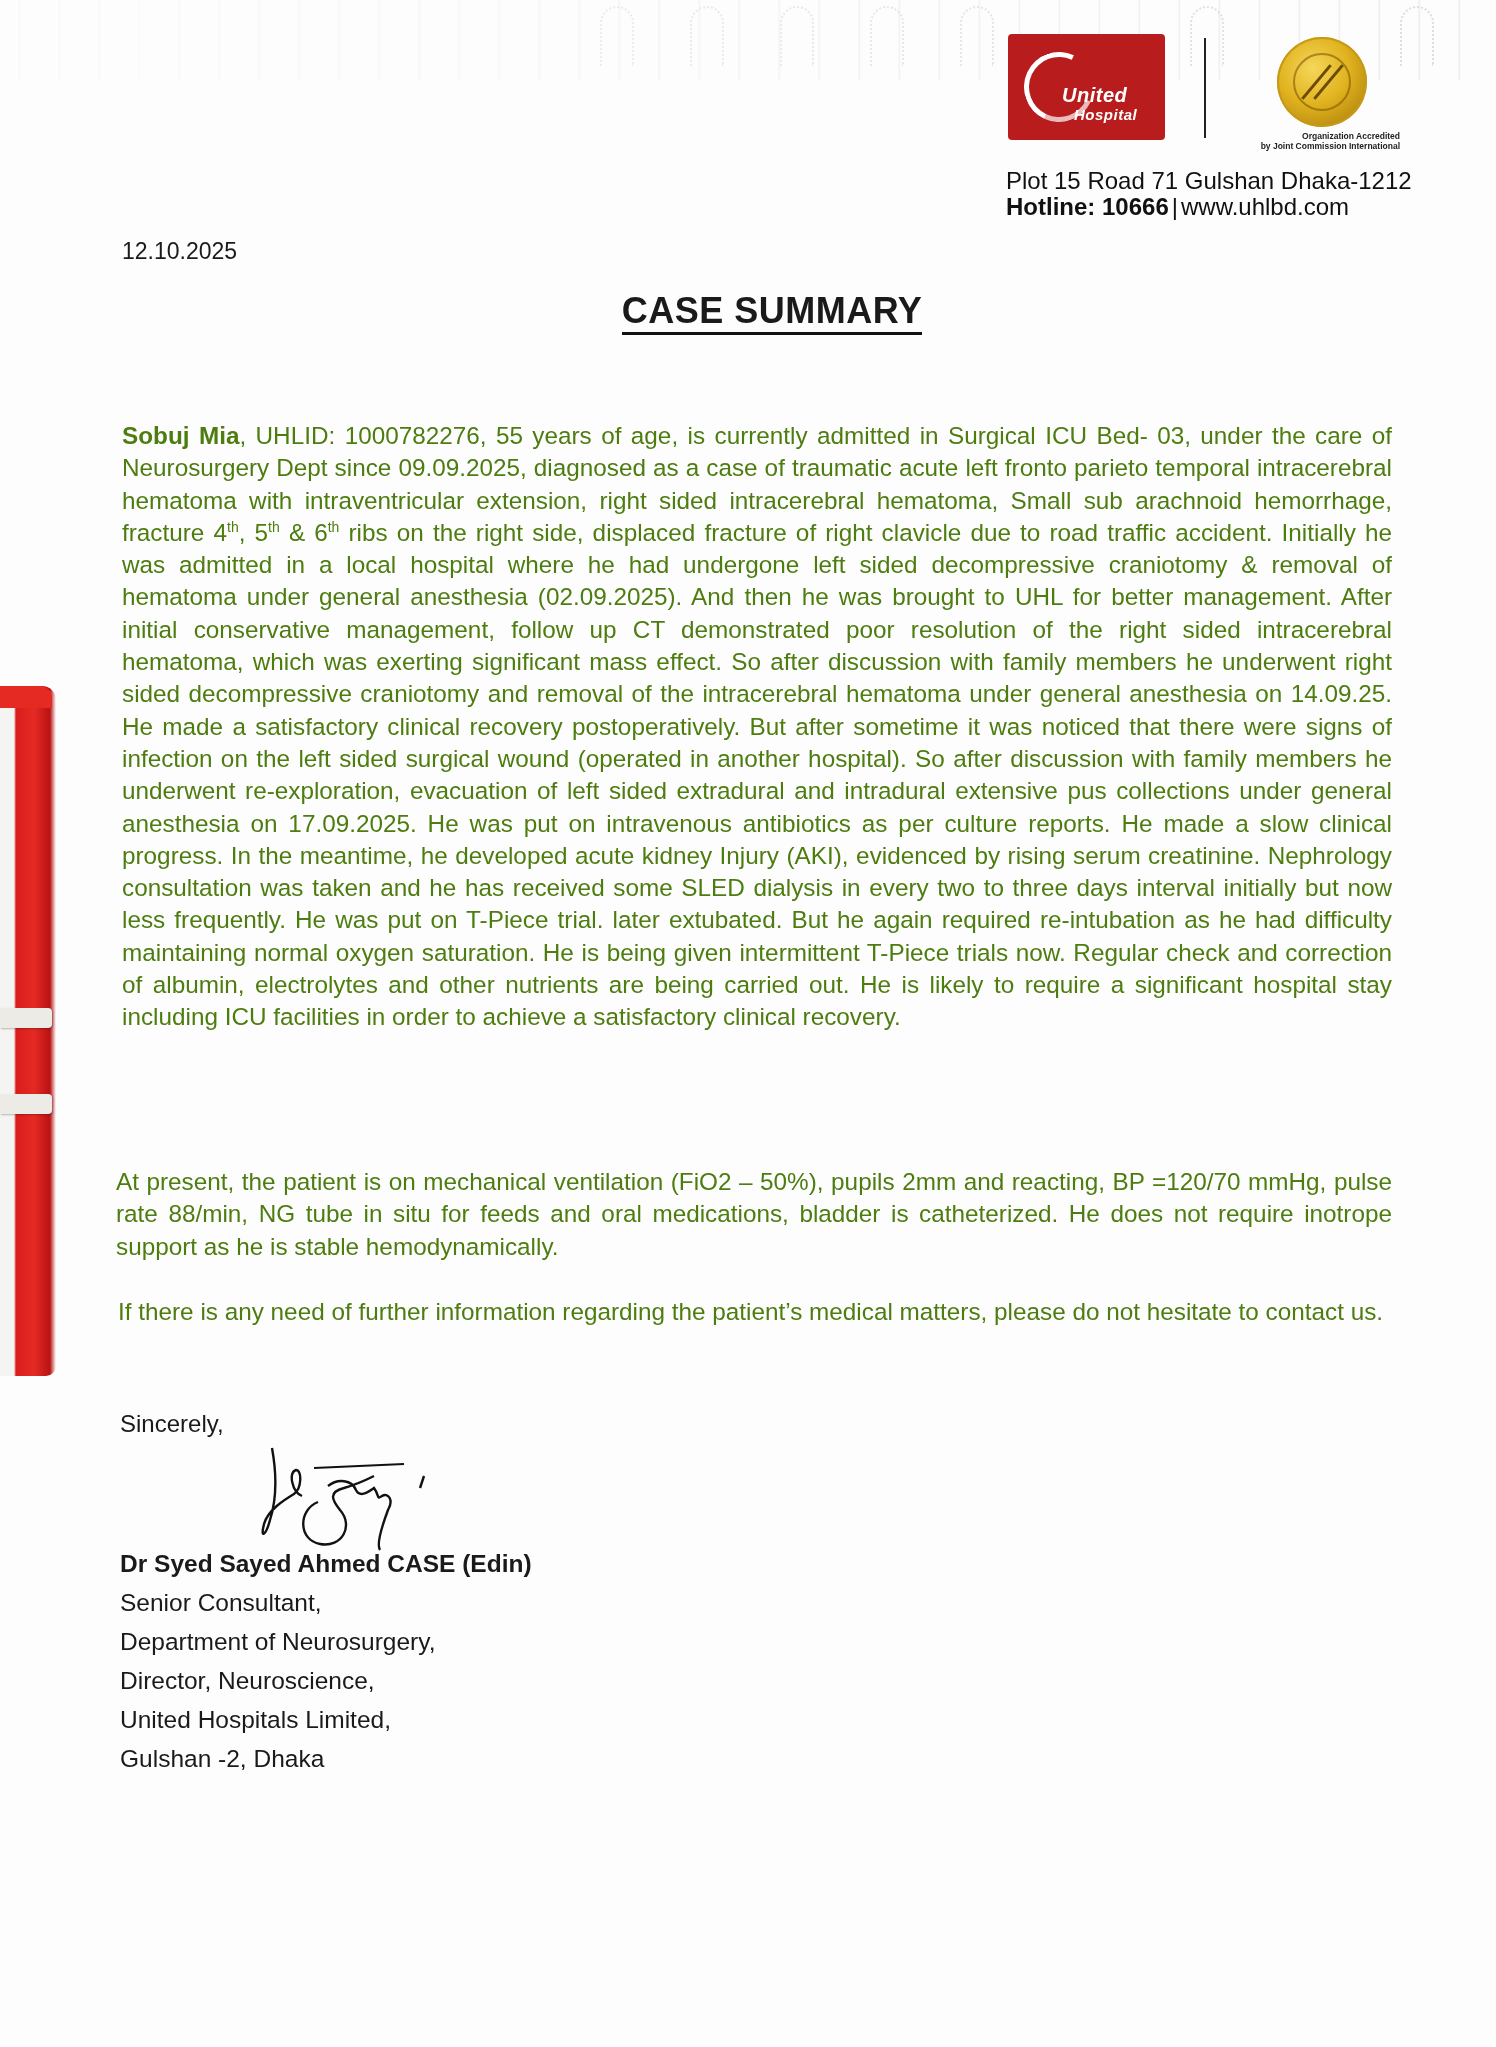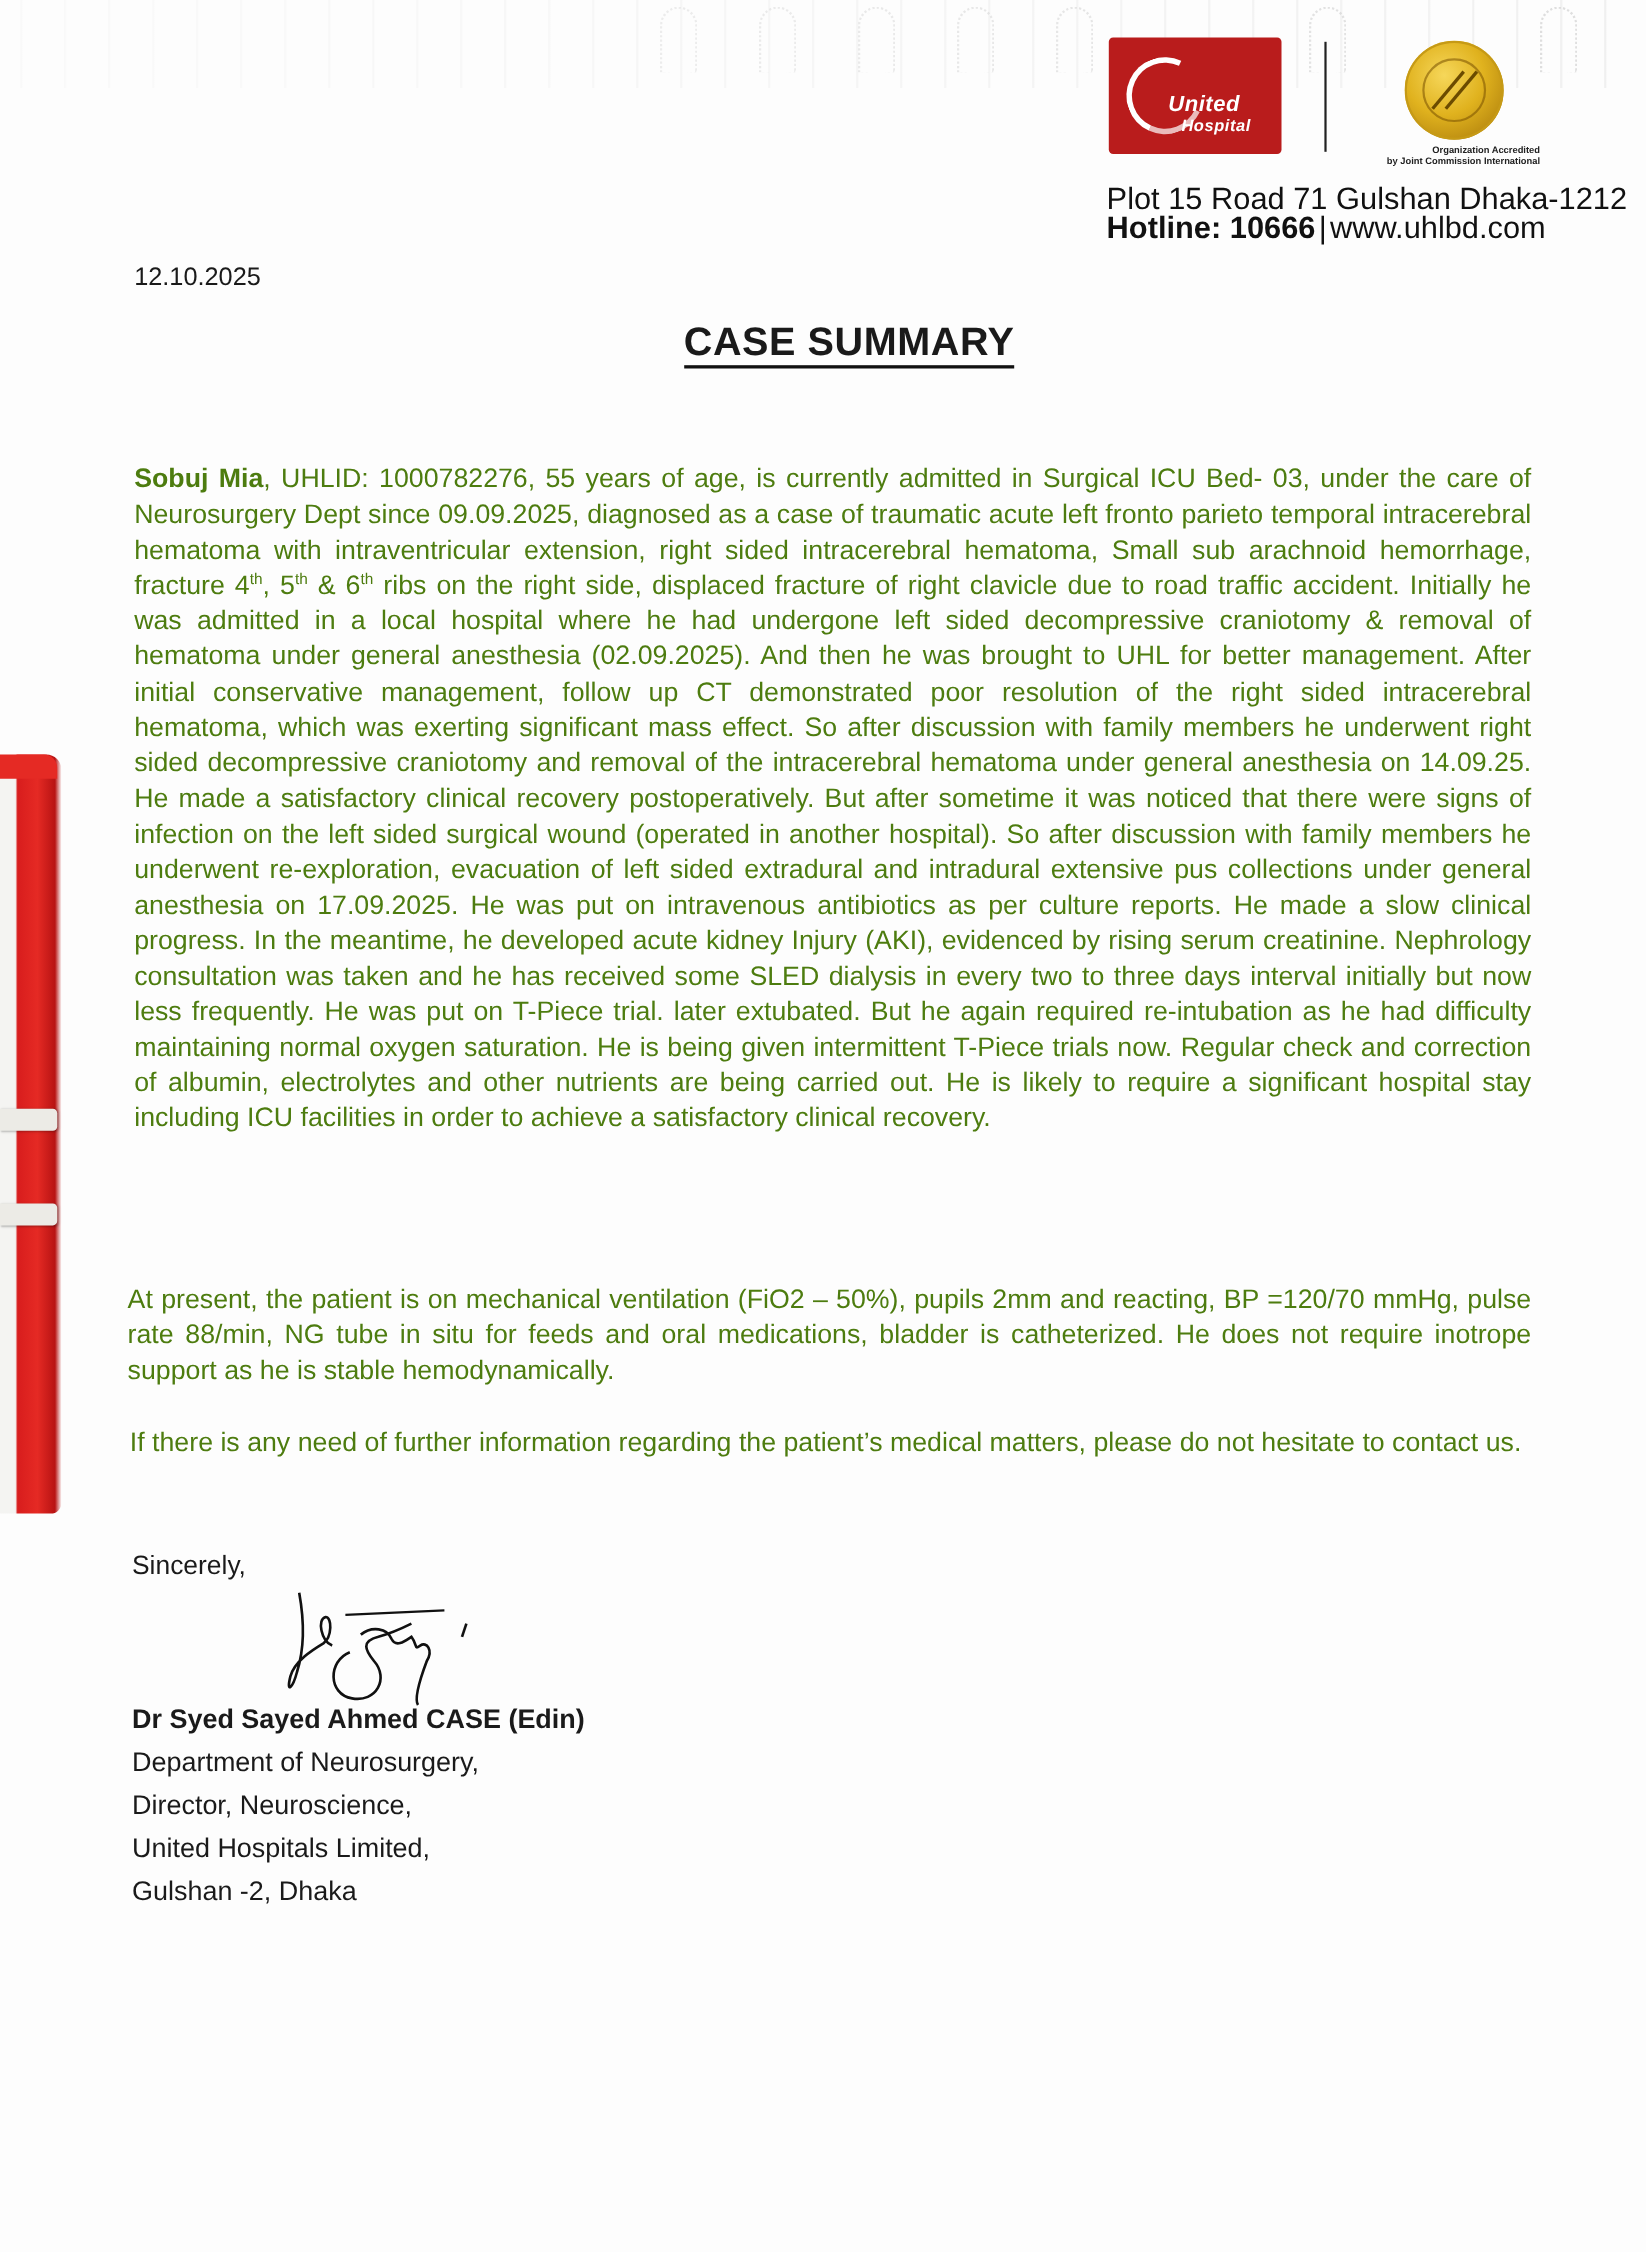--- a/index.html
+++ b/index.html
@@ -51,21 +51,21 @@
     position: absolute; width: 3px; height: 44px; background: #6b4b00; top: 23px; transform: rotate(40deg);
   }
   .jci-seal .slash1 { left: 38px; }
   .jci-seal .slash2 { left: 50px; }
   .jci-caption {
     position: absolute; left: 1240px; top: 131px; width: 160px; text-align: right;
     font-size: 8.5px; font-weight: bold; line-height: 10px; color: #222;
   }
 
   .address {
-    position: absolute; left: 1006px; top: 168px; font-size: 28px; line-height: 26px; color: #111;
+    position: absolute; left: 1006px; top: 168px; font-size: 24px; line-height: 26px; color: #111;
   }
   .address .hotline-label { font-weight: bold; }
   .address .sep { margin: 0 3px; }
 
   
   .doc-date { position: absolute; left: 122px; top: 238px; font-size: 23px; color: #1a1a1a; }
   .doc-title {
     position: absolute; left: 0; width: 1496px; top: 290px; text-align: center;
     font-size: 36px; font-weight: bold; letter-spacing: 0.5px;
   }
@@ -153,20 +153,21 @@
   <svg class="signature" viewBox="0 0 200 115">
     <path d="M14 8 C18 30, 20 55, 12 80 C8 95, 2 100, 6 84 C10 70, 26 60, 36 54 C44 48, 44 30, 38 30 C30 32, 34 52, 44 56" fill="none" stroke="#111" stroke-width="2.4"></path>
     <path d="M60 62 C40 70, 40 100, 62 104 C84 108, 96 86, 82 70 C74 60, 70 52, 86 48 C100 44, 108 40, 116 36" fill="none" stroke="#111" stroke-width="2.4"></path>
     <path d="M70 46 C80 38, 94 40, 98 50 C102 58, 110 52, 116 48 C122 56, 118 60, 124 56 C130 52, 136 60, 130 70 C124 86, 118 104, 122 110" fill="none" stroke="#111" stroke-width="2.4"></path>
     <path d="M56 28 L146 24" fill="none" stroke="#111" stroke-width="2"></path>
     <path d="M166 36 L162 48" fill="none" stroke="#111" stroke-width="2.4"></path>
   </svg>
 
   <div class="signer-block">
     <div class="name">Dr Syed Sayed Ahmed CASE (Edin)</div>
+    <div>Senior Consultant,</div>
     <div>Department of Neurosurgery,</div>
     <div>Director, Neuroscience,</div>
     <div>United Hospitals Limited,</div>
     <div>Gulshan -2, Dhaka</div>
   </div>
 </main>
 
 <div class="clip">
   <div class="top-bar"></div>
   <div class="tab t1"></div>

